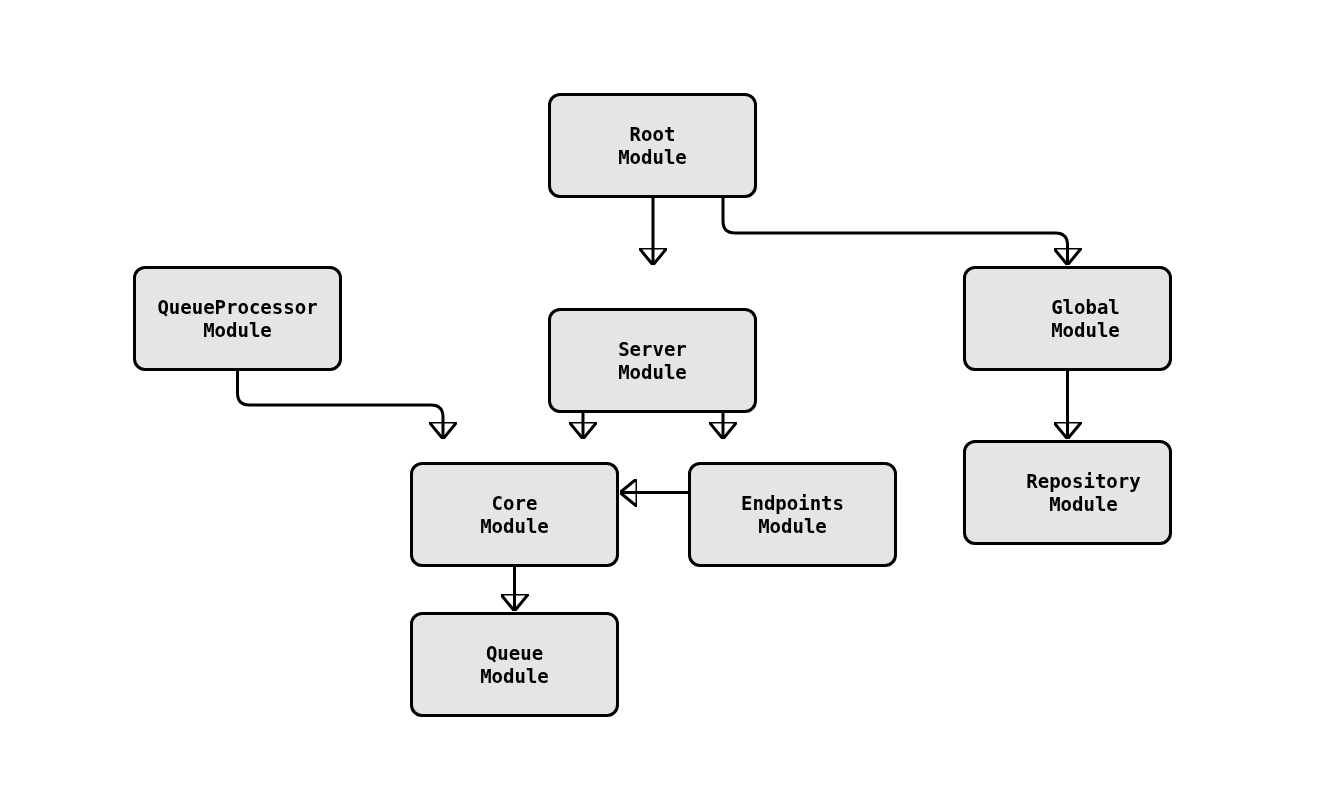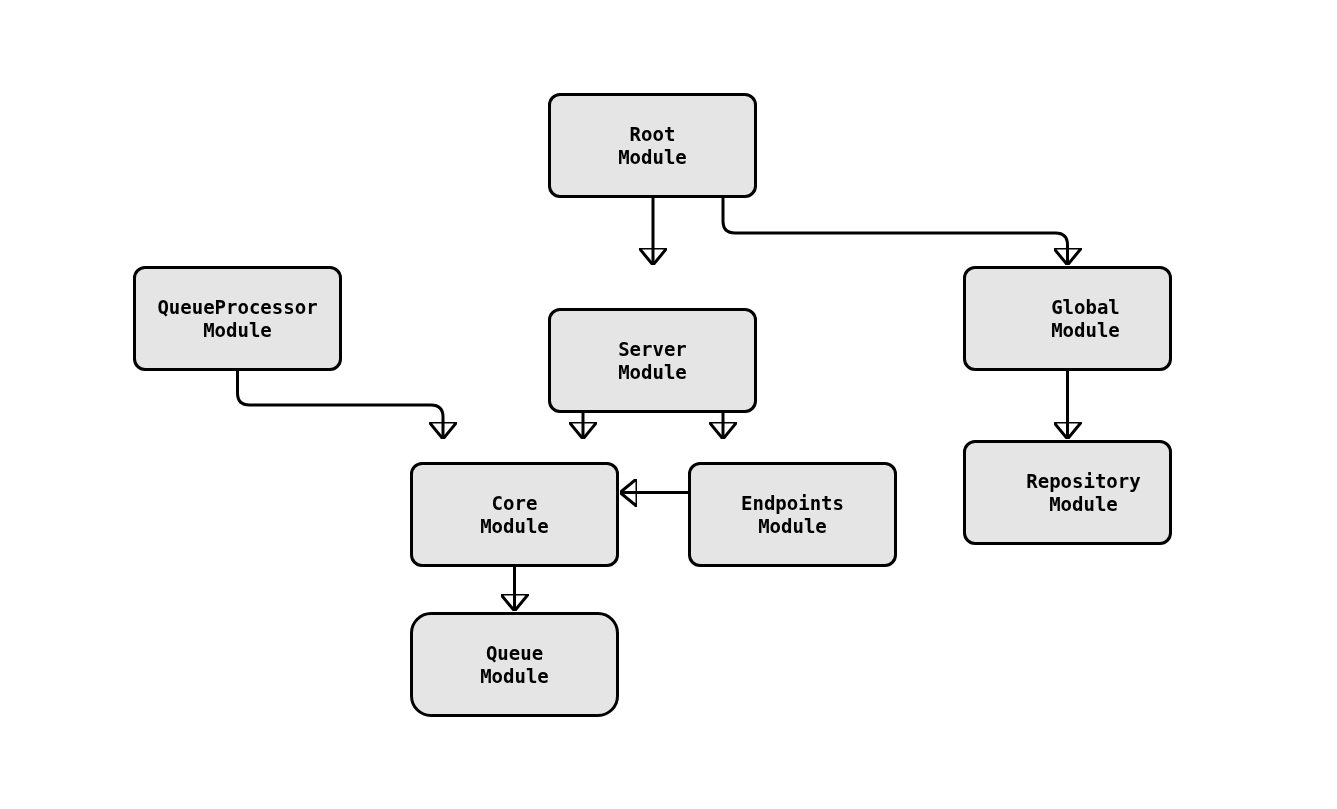--- a/index.html
+++ b/index.html
@@ -45,21 +45,21 @@
     color: #000000;
     white-space: pre-line;
   }
   .n-root          { left: 548px; top: 93px;  }
   .n-queueprocessor{ left: 133px; top: 266px; }
   .n-server        { left: 548px; top: 280px; margin-top: 28px; }
   .n-global        { left: 963px; top: 266px; padding-left: 36px; }
   .n-core          { left: 410px; top: 462px; }
   .n-endpoints     { left: 688px; top: 440px; margin-top: 22px; }
   .n-repository    { left: 963px; top: 440px; padding-left: 32px; }
-  .n-queue         { left: 410px; top: 612px; border-radius: 21px; }
+  .n-queue         { left: 410px; top: 612px; }
 </style>
 </head>
 <body>
 
 <div class="canvas">
 
   <svg class="edges-layer" viewBox="0 0 1337 809" xmlns="http://www.w3.org/2000/svg">
     <defs>
       <marker id="arrowhead" markerUnits="userSpaceOnUse" markerWidth="17" markerHeight="28" viewBox="0 0 17 28" refX="16" refY="14" orient="auto">
         <path d="M0,0 L17,14 L0,28 Z" fill="#000000" stroke="none"></path>

